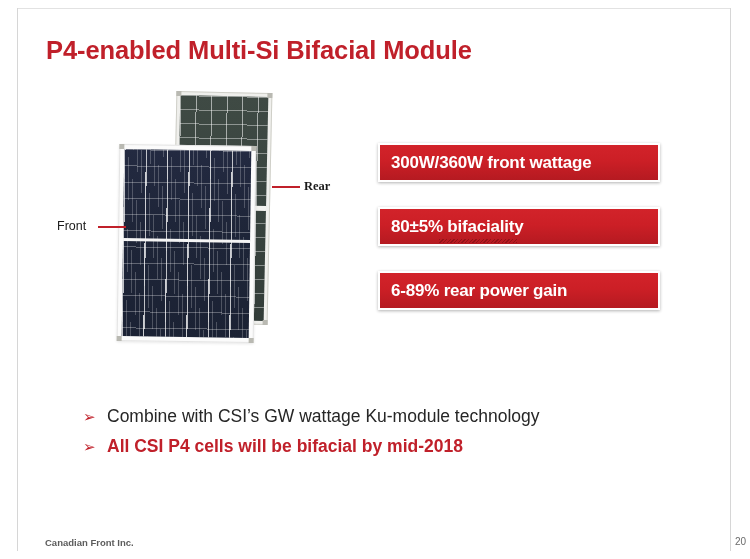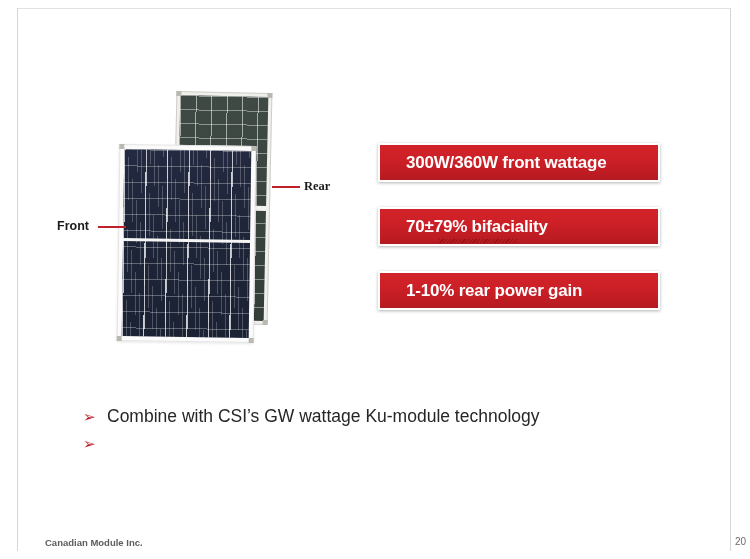--- a/index.html
+++ b/index.html
@@ -159,21 +159,21 @@
     height: 3px;
     background: #f4f4f4;
   }
 
   
   .label-front {
     position: absolute;
     left: 57px;
     top: 219px;
     font-size: 12.5px;
-    font-weight: bold;
+    font-weight: normal;
     color: #1b1b1b;
   }
   .lead-front {
     position: absolute;
     left: 98px;
     top: 226px;
     width: 28px;
     height: 2px;
     background: #c0202a;
   }
@@ -211,21 +211,21 @@
     border: 2px solid #ffffff;
     box-sizing: border-box;
     box-shadow: 0 1px 3px rgba(0,0,0,0.30);
     display: flex;
     align-items: center;
   }
   .callout-text {
     color: #ffffff;
     font-size: 17px;
     font-weight: bold;
-    padding-left: 26px;
+    padding-left: 11px;
     letter-spacing: -0.2px;
     white-space: nowrap;
     position: relative;
   }
   
   .squiggle {
     position: absolute;
     left: 59px;
     bottom: 1px;
     width: 78px;
@@ -284,20 +284,21 @@
 </style>
 </head>
 <body>
 
 <div class="slide">
 
   <div class="frame-top"></div>
   <div class="frame-left"></div>
   <div class="frame-right"></div>
 
+  <div class="title">P4-enabled Multi-Si Bifacial Module</div>
 
   <div class="panel-art">
 
     <div class="rear-panel">
       <div class="rear-glass">
         <div class="rear-gap"></div>
         <div class="rear-jbox"></div>
         <div class="rear-cable"></div>
       </div>
       <div class="nub" style="left:-1px;  top:-1px;"></div>
@@ -323,35 +324,36 @@
   <div class="lead-rear"></div>
   <div class="label-rear">Rear</div>
 
   <div class="callouts">
 
     <div class="callout">
       <div class="callout-text">300W/360W front wattage</div>
     </div>
 
     <div class="callout">
-      <div class="callout-text">70±79% bifaciality</div>
+      <div class="callout-text">80±5% bifaciality</div>
       <div class="squiggle"></div>
     </div>
 
     <div class="callout">
-      <div class="callout-text">1-10% rear power gain</div>
+      <div class="callout-text">6-89% rear power gain</div>
     </div>
   </div>
 
   <div class="bullets">
     <div class="bullet-row">
       <div class="bullet-mark">➢</div>
       <div class="bullet-text">Combine with CSI’s GW wattage Ku-module technology</div>
     </div>
     <div class="bullet-row">
       <div class="bullet-mark">➢</div>
+      <div class="bullet-text accent">All CSI P4 cells will be bifacial by mid-2018</div>
     </div>
   </div>
 
-  <div class="footer-company">Canadian Module Inc.</div>
+  <div class="footer-company">Canadian Front Inc.</div>
   <div class="footer-page">20</div>
 
 </div>
 
 </body></html>

